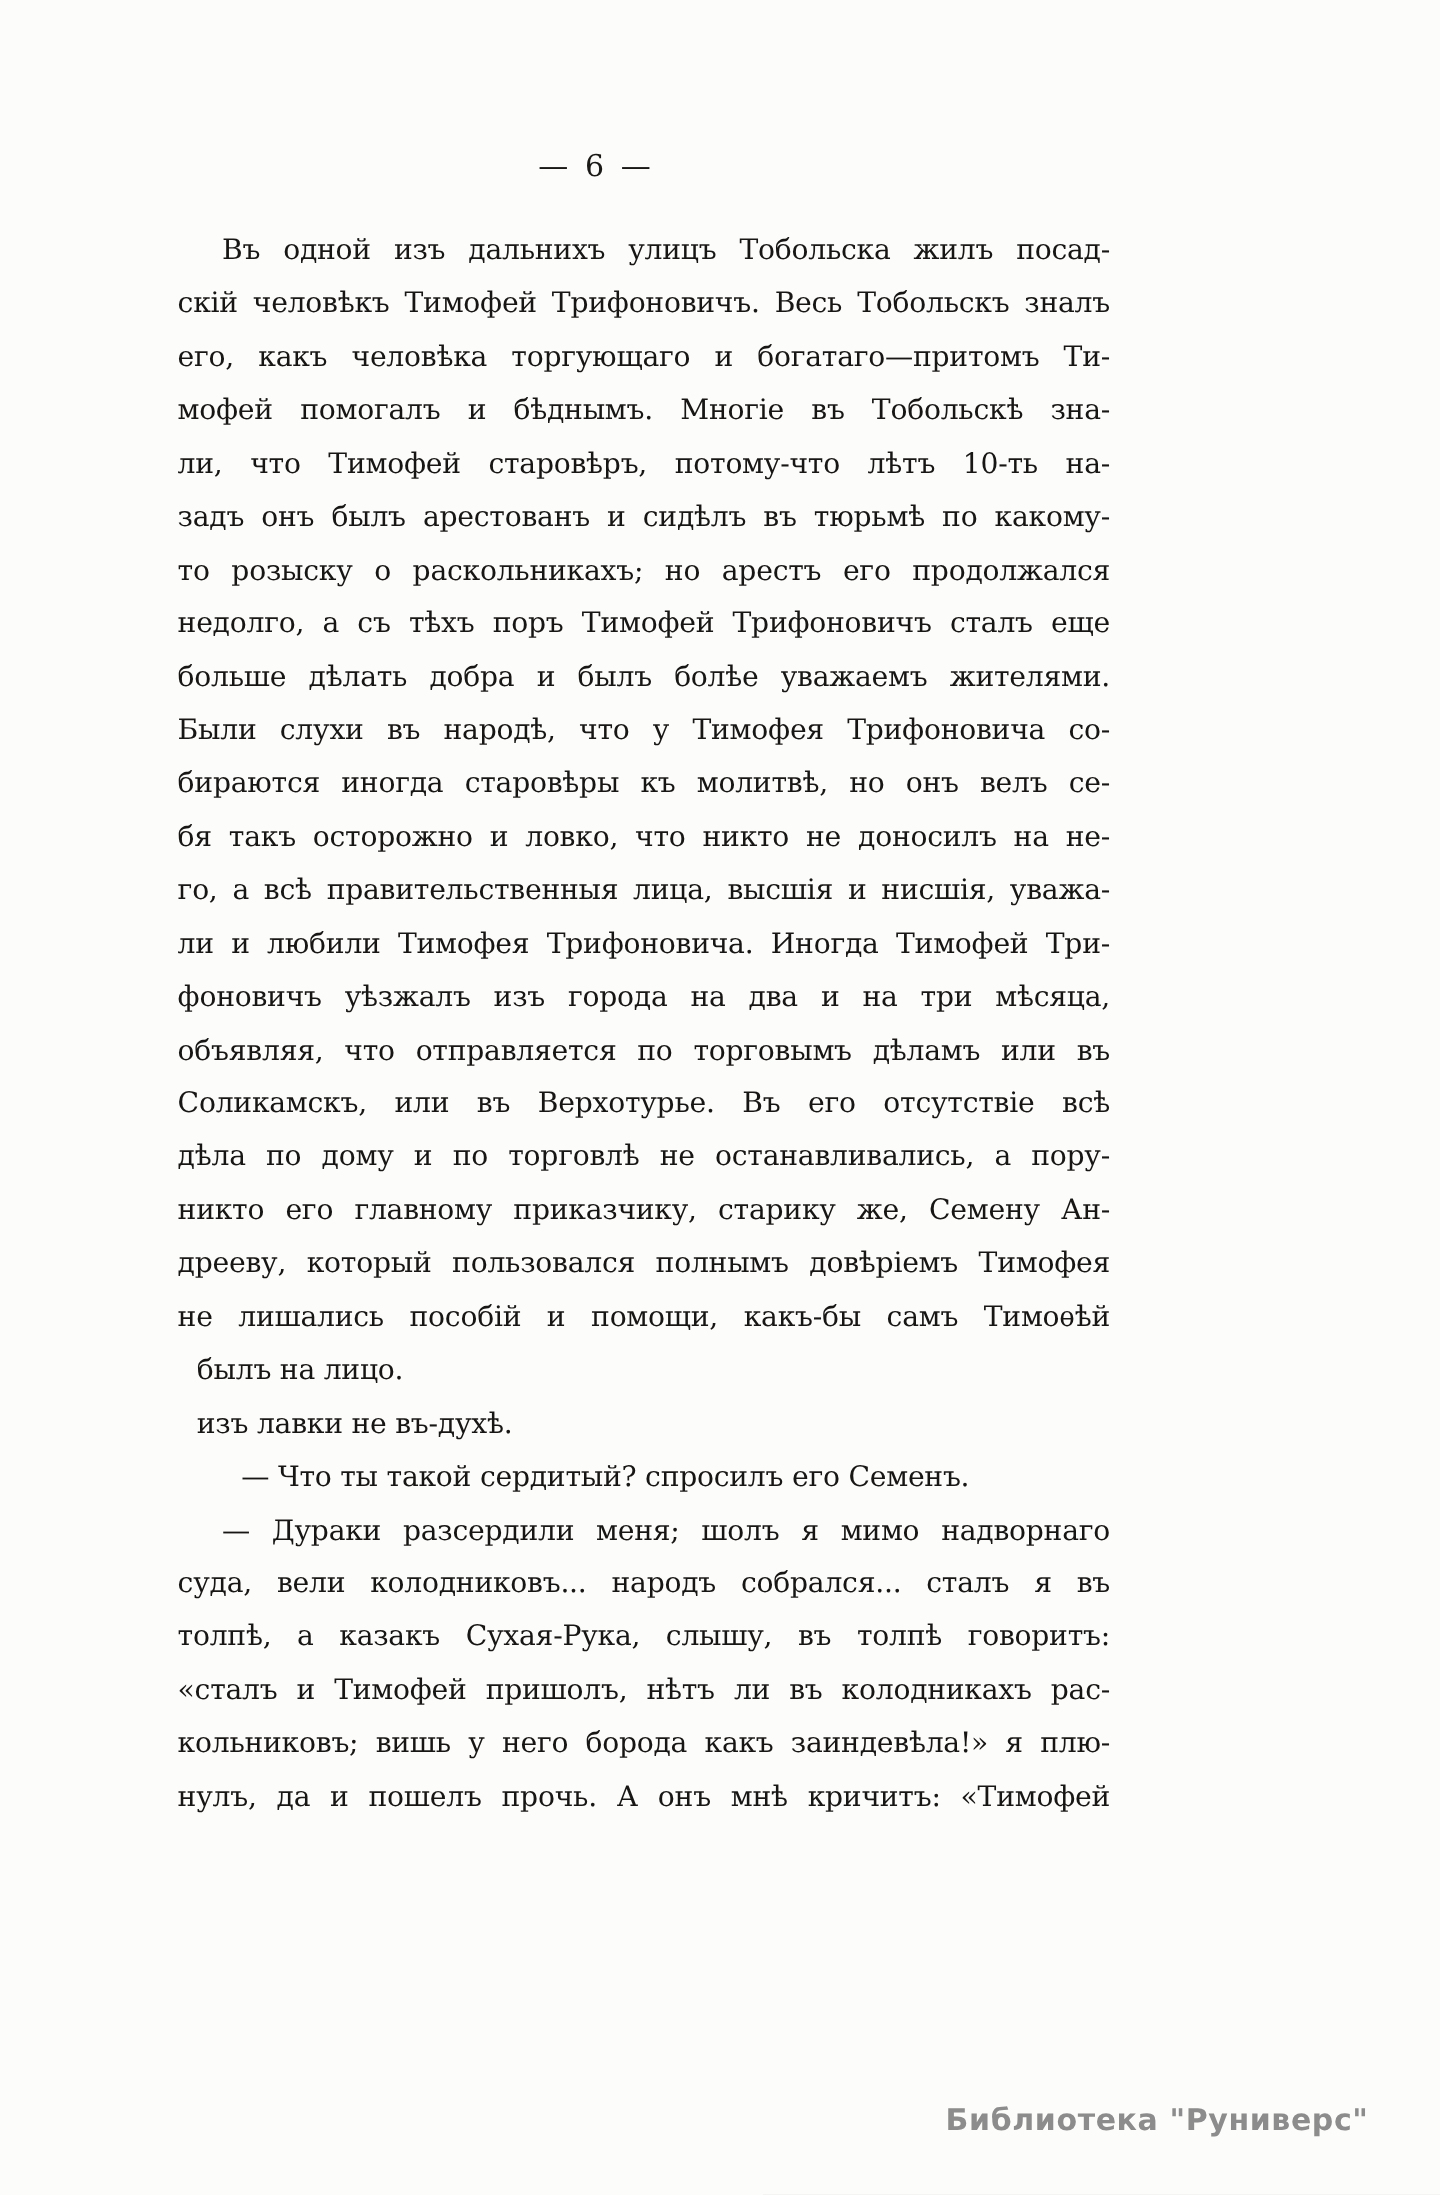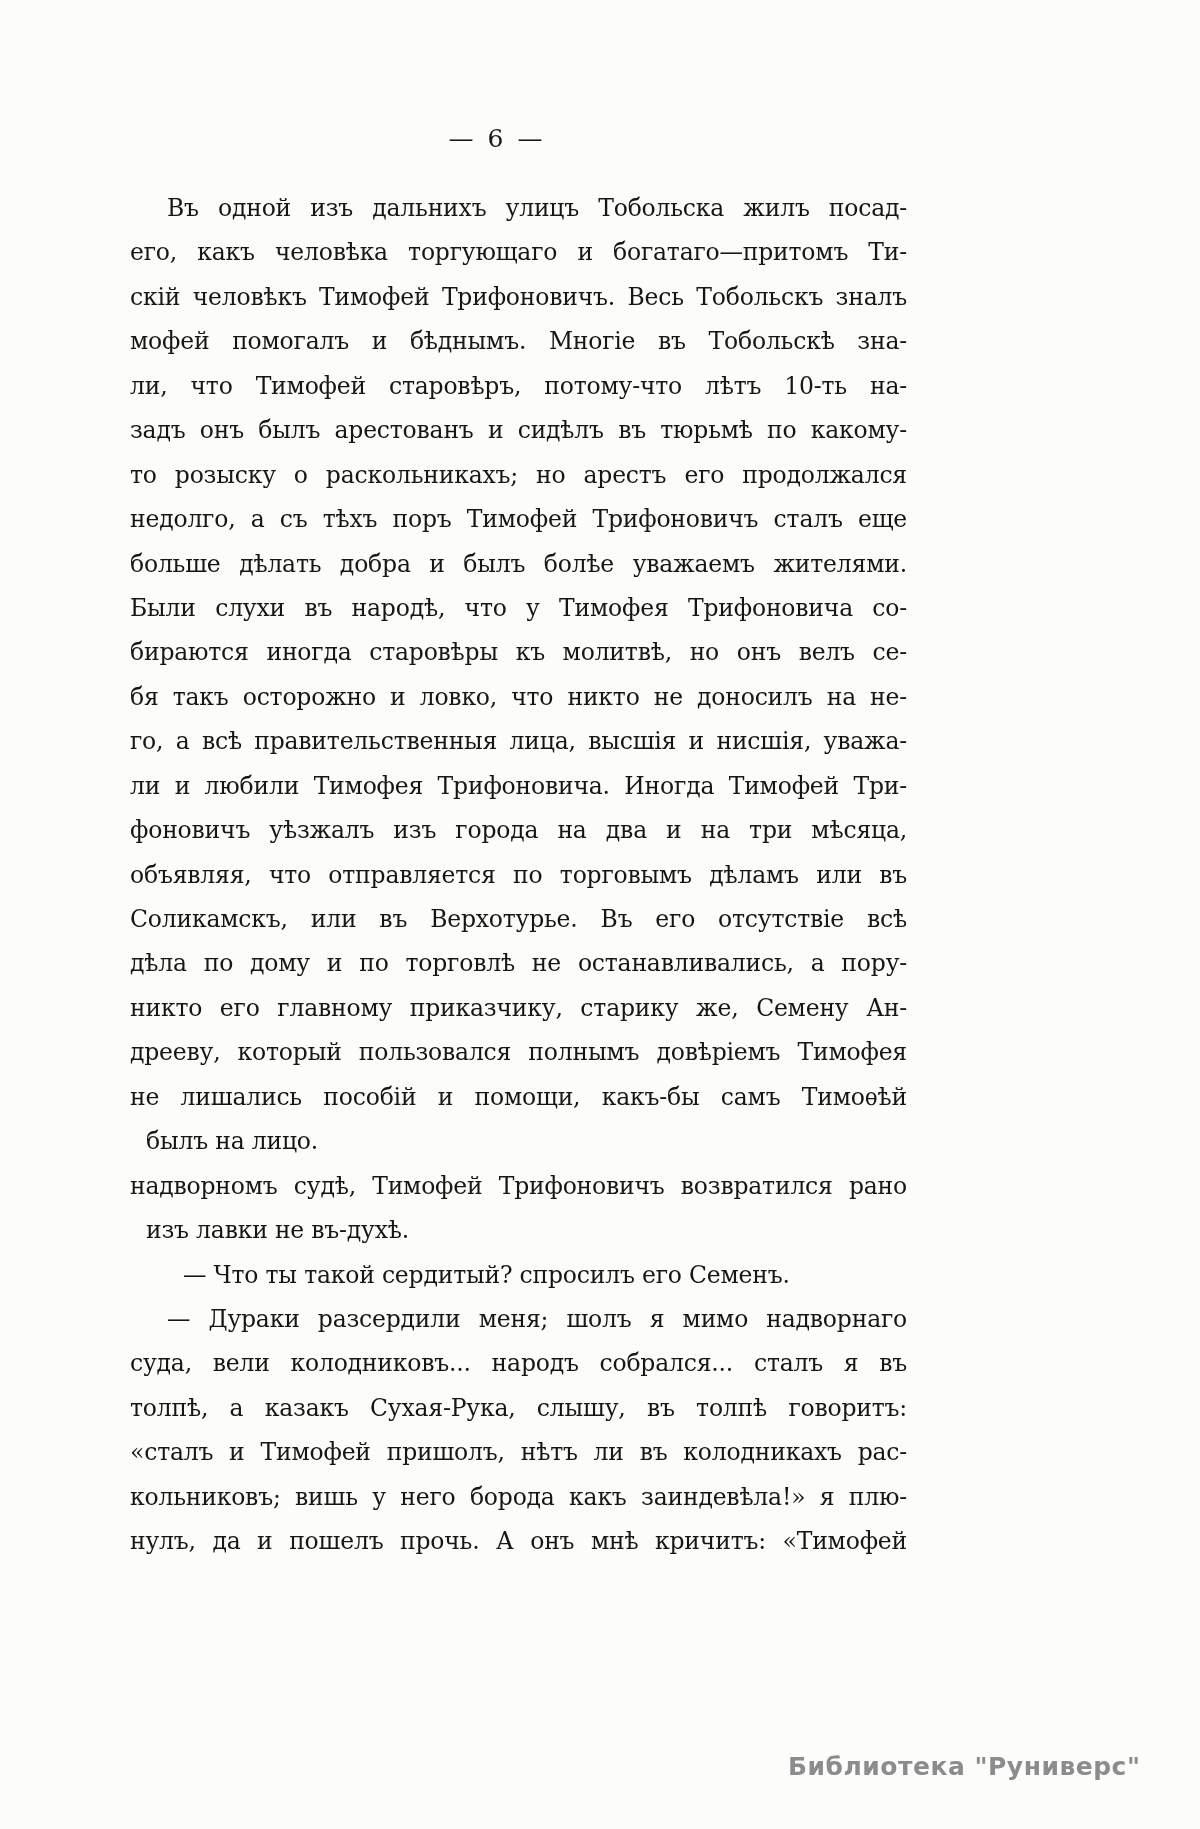--- a/index.html
+++ b/index.html
@@ -22,21 +22,21 @@
     left: 143px;
     width: 708px;
     text-align: center;
     font-size: 25px;
     letter-spacing: 3px;
     color: #1b1916;
   }
   .text-block {
     position: absolute;
     top: 186px;
-    left: 130px;
+    left: 148px;
     width: 777px;
   }
   .line {
     height: 44.45px;
     line-height: 44.45px;
     font-size: 23.5px;
     letter-spacing: -0.2px;
     overflow: hidden;
     white-space: nowrap;
   }
@@ -64,42 +64,41 @@
   }
 </style>
 </head>
 <body>
 
 <div class="page">
   <div class="page-header">— 6 —</div>
 
   <div class="text-block">
       <div class="line j indent">Въ одной изъ дальнихъ улицъ Тобольска жилъ посад-</div>
+      <div class="line j">скій человѣкъ Тимофей Трифоновичъ. Весь Тобольскъ зналъ</div>
       <div class="line j">его, какъ человѣка торгующаго и богатаго—притомъ Ти-</div>
-      <div class="line j">скій человѣкъ Тимофей Трифоновичъ. Весь Тобольскъ зналъ</div>
       <div class="line j">мофей помогалъ и бѣднымъ. Многіе въ Тобольскѣ зна-</div>
       <div class="line j">ли, что Тимофей старовѣръ, потому-что лѣтъ 10-ть на-</div>
       <div class="line j">задъ онъ былъ арестованъ и сидѣлъ въ тюрьмѣ по какому-</div>
       <div class="line j">то розыску о раскольникахъ; но арестъ его продолжался</div>
       <div class="line j">недолго, а съ тѣхъ поръ Тимофей Трифоновичъ сталъ еще</div>
       <div class="line j">больше дѣлать добра и былъ болѣе уважаемъ жителями.</div>
       <div class="line j">Были слухи въ народѣ, что у Тимофея Трифоновича со-</div>
       <div class="line j">бираются иногда старовѣры къ молитвѣ, но онъ велъ се-</div>
       <div class="line j">бя такъ осторожно и ловко, что никто не доносилъ на не-</div>
       <div class="line j">го, а всѣ правительственныя лица, высшія и нисшія, уважа-</div>
       <div class="line j">ли и любили Тимофея Трифоновича. Иногда Тимофей Три-</div>
       <div class="line j">фоновичъ уѣзжалъ изъ города на два и на три мѣсяца,</div>
       <div class="line j">объявляя, что отправляется по торговымъ дѣламъ или въ</div>
       <div class="line j">Соликамскъ, или въ Верхотурье. Въ его отсутствіе всѣ</div>
       <div class="line j">дѣла по дому и по торговлѣ не останавливались, а пору-</div>
       <div class="line j">никто его главному приказчику, старику же, Семену Ан-</div>
       <div class="line j">дрееву, который пользовался полнымъ довѣріемъ Тимофея</div>
       <div class="line j">не лишались пособій и помощи, какъ-бы самъ Тимоѳѣй</div>
       <div class="line l">былъ на лицо.</div>
-      <div class="line j">надворномъ судѣ, Тимофей Трифоновичъ возвратился рано</div>
       <div class="line l">изъ лавки не въ-духѣ.</div>
       <div class="line l indent">— Что ты такой сердитый? спросилъ его Семенъ.</div>
       <div class="line j indent">— Дураки разсердили меня; шолъ я мимо надворнаго</div>
       <div class="line j">суда, вели колодниковъ... народъ собрался... сталъ я въ</div>
       <div class="line j">толпѣ, а казакъ Сухая-Рука, слышу, въ толпѣ говоритъ:</div>
       <div class="line j">«сталъ и Тимофей пришолъ, нѣтъ ли въ колодникахъ рас-</div>
       <div class="line j">кольниковъ; вишь у него борода какъ заиндевѣла!» я плю-</div>
       <div class="line j">нулъ, да и пошелъ прочь. А онъ мнѣ кричитъ: «Тимофей</div>
     </div>
 

